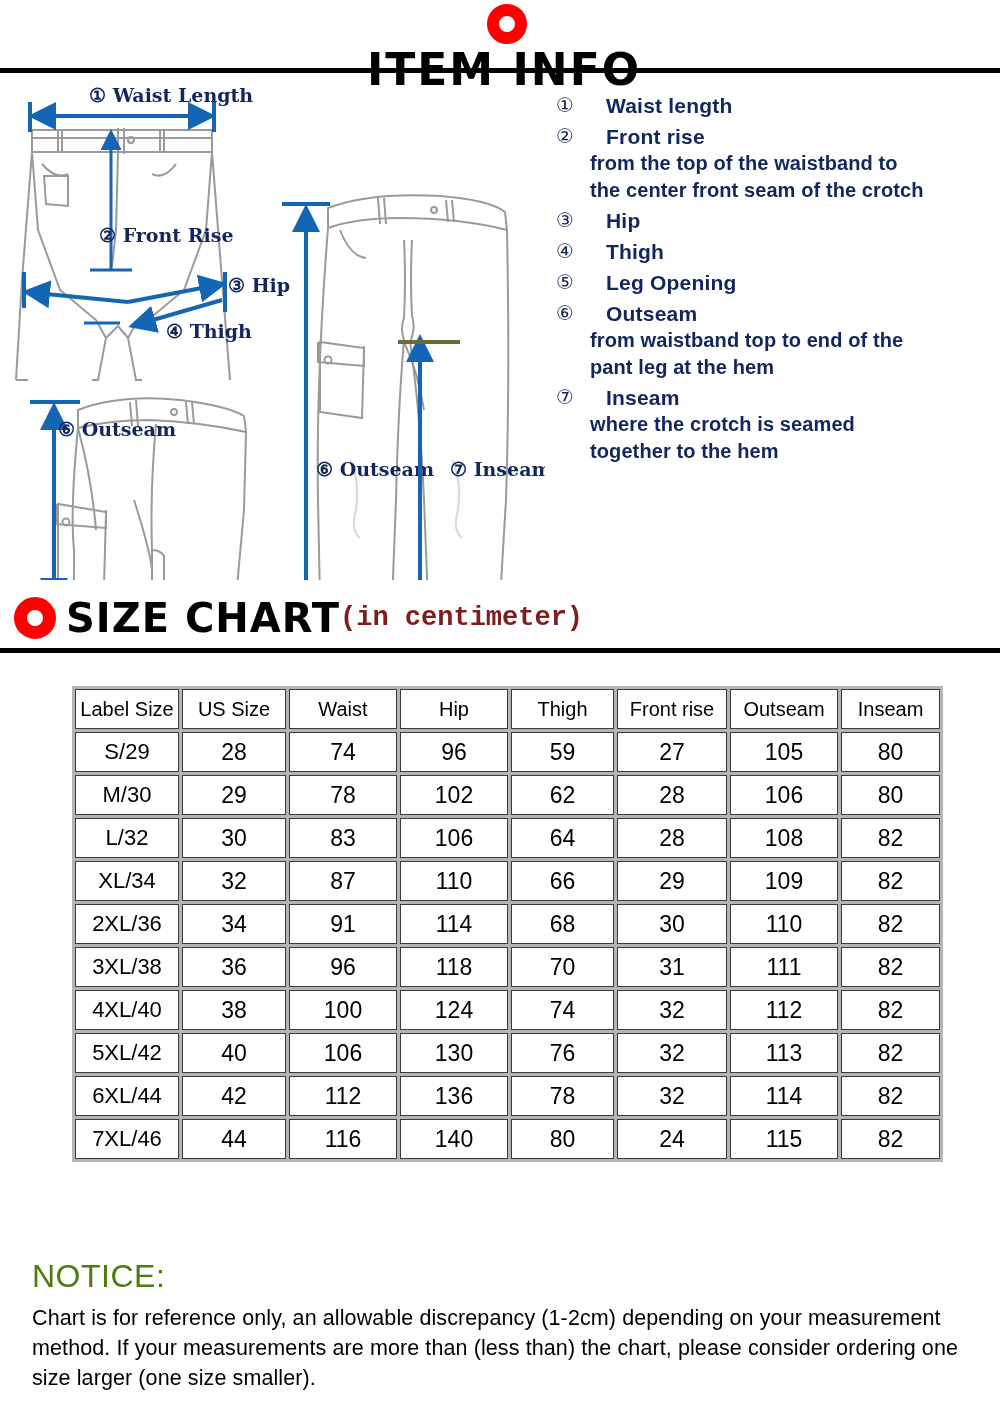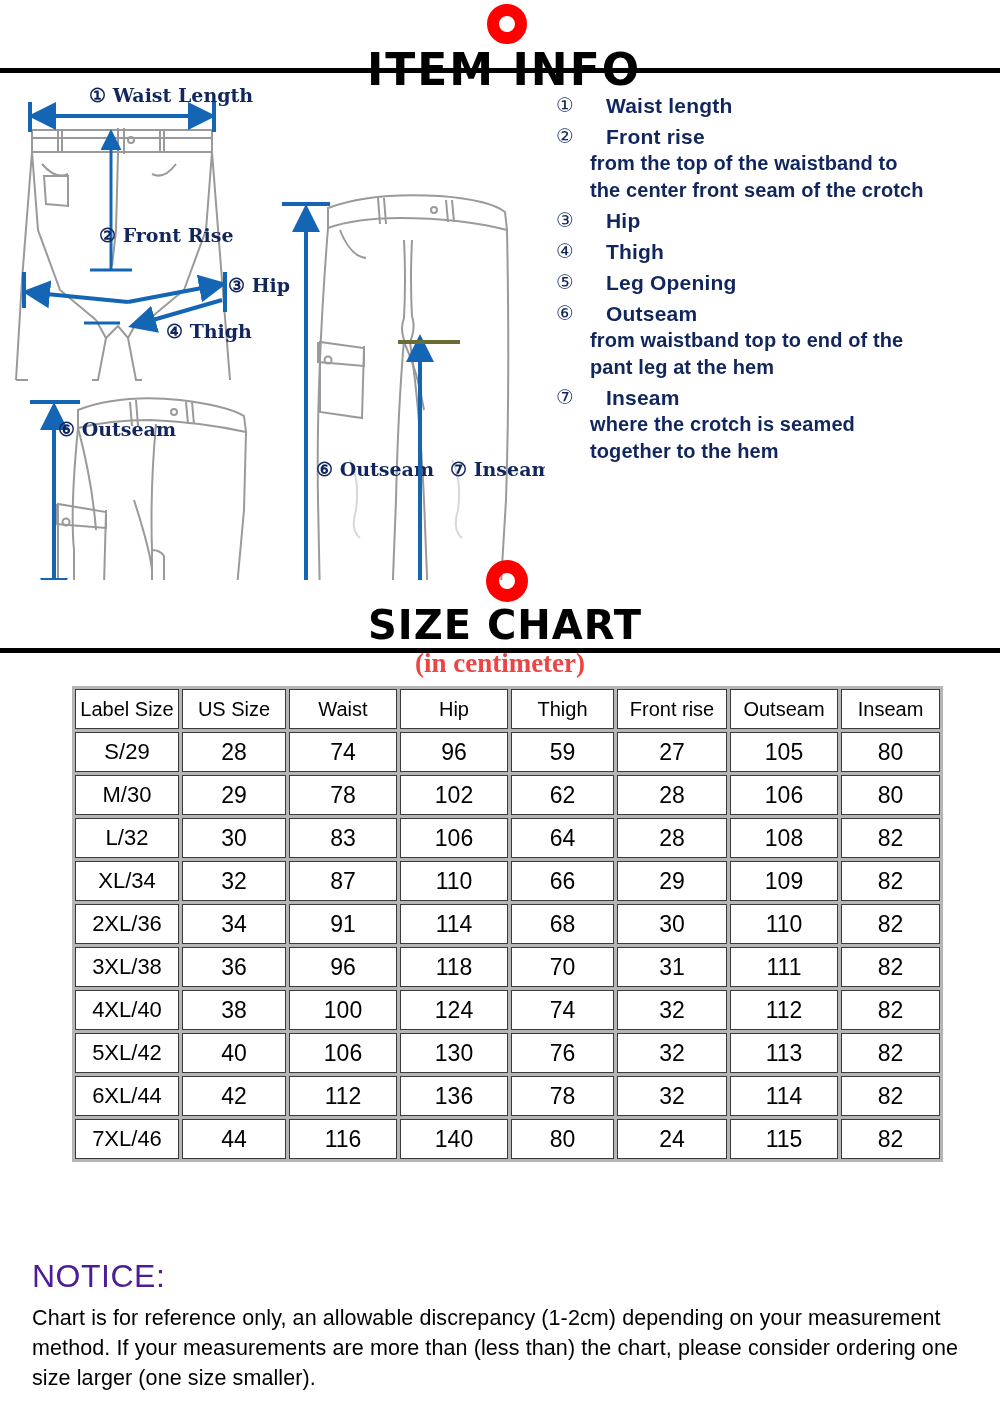--- a/index.html
+++ b/index.html
@@ -48,24 +48,24 @@
     font-size: 44px;
     margin-left: 8px;
     letter-spacing: 2px;
   }
   #size-chart-title {
     font-size: 40px;
     margin-left: 10px;
     letter-spacing: 1px;
   }
   #size-chart-unit {
-    font-family: Liberation Serif, serif;
+    font-family: Liberation Mono, monospace;
     font-size: 27px;
     font-weight: bold;
-    color: #ef4444;
+    color: #7f1d1d;
   }
   .rule {
     position: absolute;
     left: 0;
     width: 1000px;
     height: 5px;
     background: #000000;
   }
 
   
@@ -160,21 +160,21 @@
   
   #notice {
     position: absolute;
     left: 32px;
     top: 1258px;
     width: 940px;
   }
   #notice-title {
     font-family: "Liberation Sans", sans-serif;
     font-size: 32px;
-    color: #4c1d95;
+    color: #4d7c0f;
     margin: 0 0 8px 0;
     font-weight: normal;
     letter-spacing: 0.5px;
   }
   #notice-body {
     font-family: "Liberation Sans", sans-serif;
     font-size: 21.5px;
     color: #000000;
     line-height: 30px;
     letter-spacing: 0.1px;
@@ -388,21 +388,21 @@
     <span class="legend-num">⑦</span>
     <span class="legend-body">
       <div class="legend-label">Inseam</div>
       <div class="legend-desc">where the crotch is seamed</div>
       <div class="legend-desc">together to the hem</div>
     </span>
   </div>
 
 </div>
 
-<div class="section-header" id="size-chart-header" style="top:560px;height:52px;flex-direction:column;">
+<div class="section-header" id="size-chart-header" style="top:592px;height:52px;">
   <span class="ring small"></span>
   <span class="section-title" id="size-chart-title">SIZE  CHART</span>
   <span id="size-chart-unit">(in centimeter)</span>
 </div>
 <div class="rule" style="top:648px;"></div>
 
 <table id="size-table">
   <colgroup>
     <col class="c0">
       <col class="c1">

